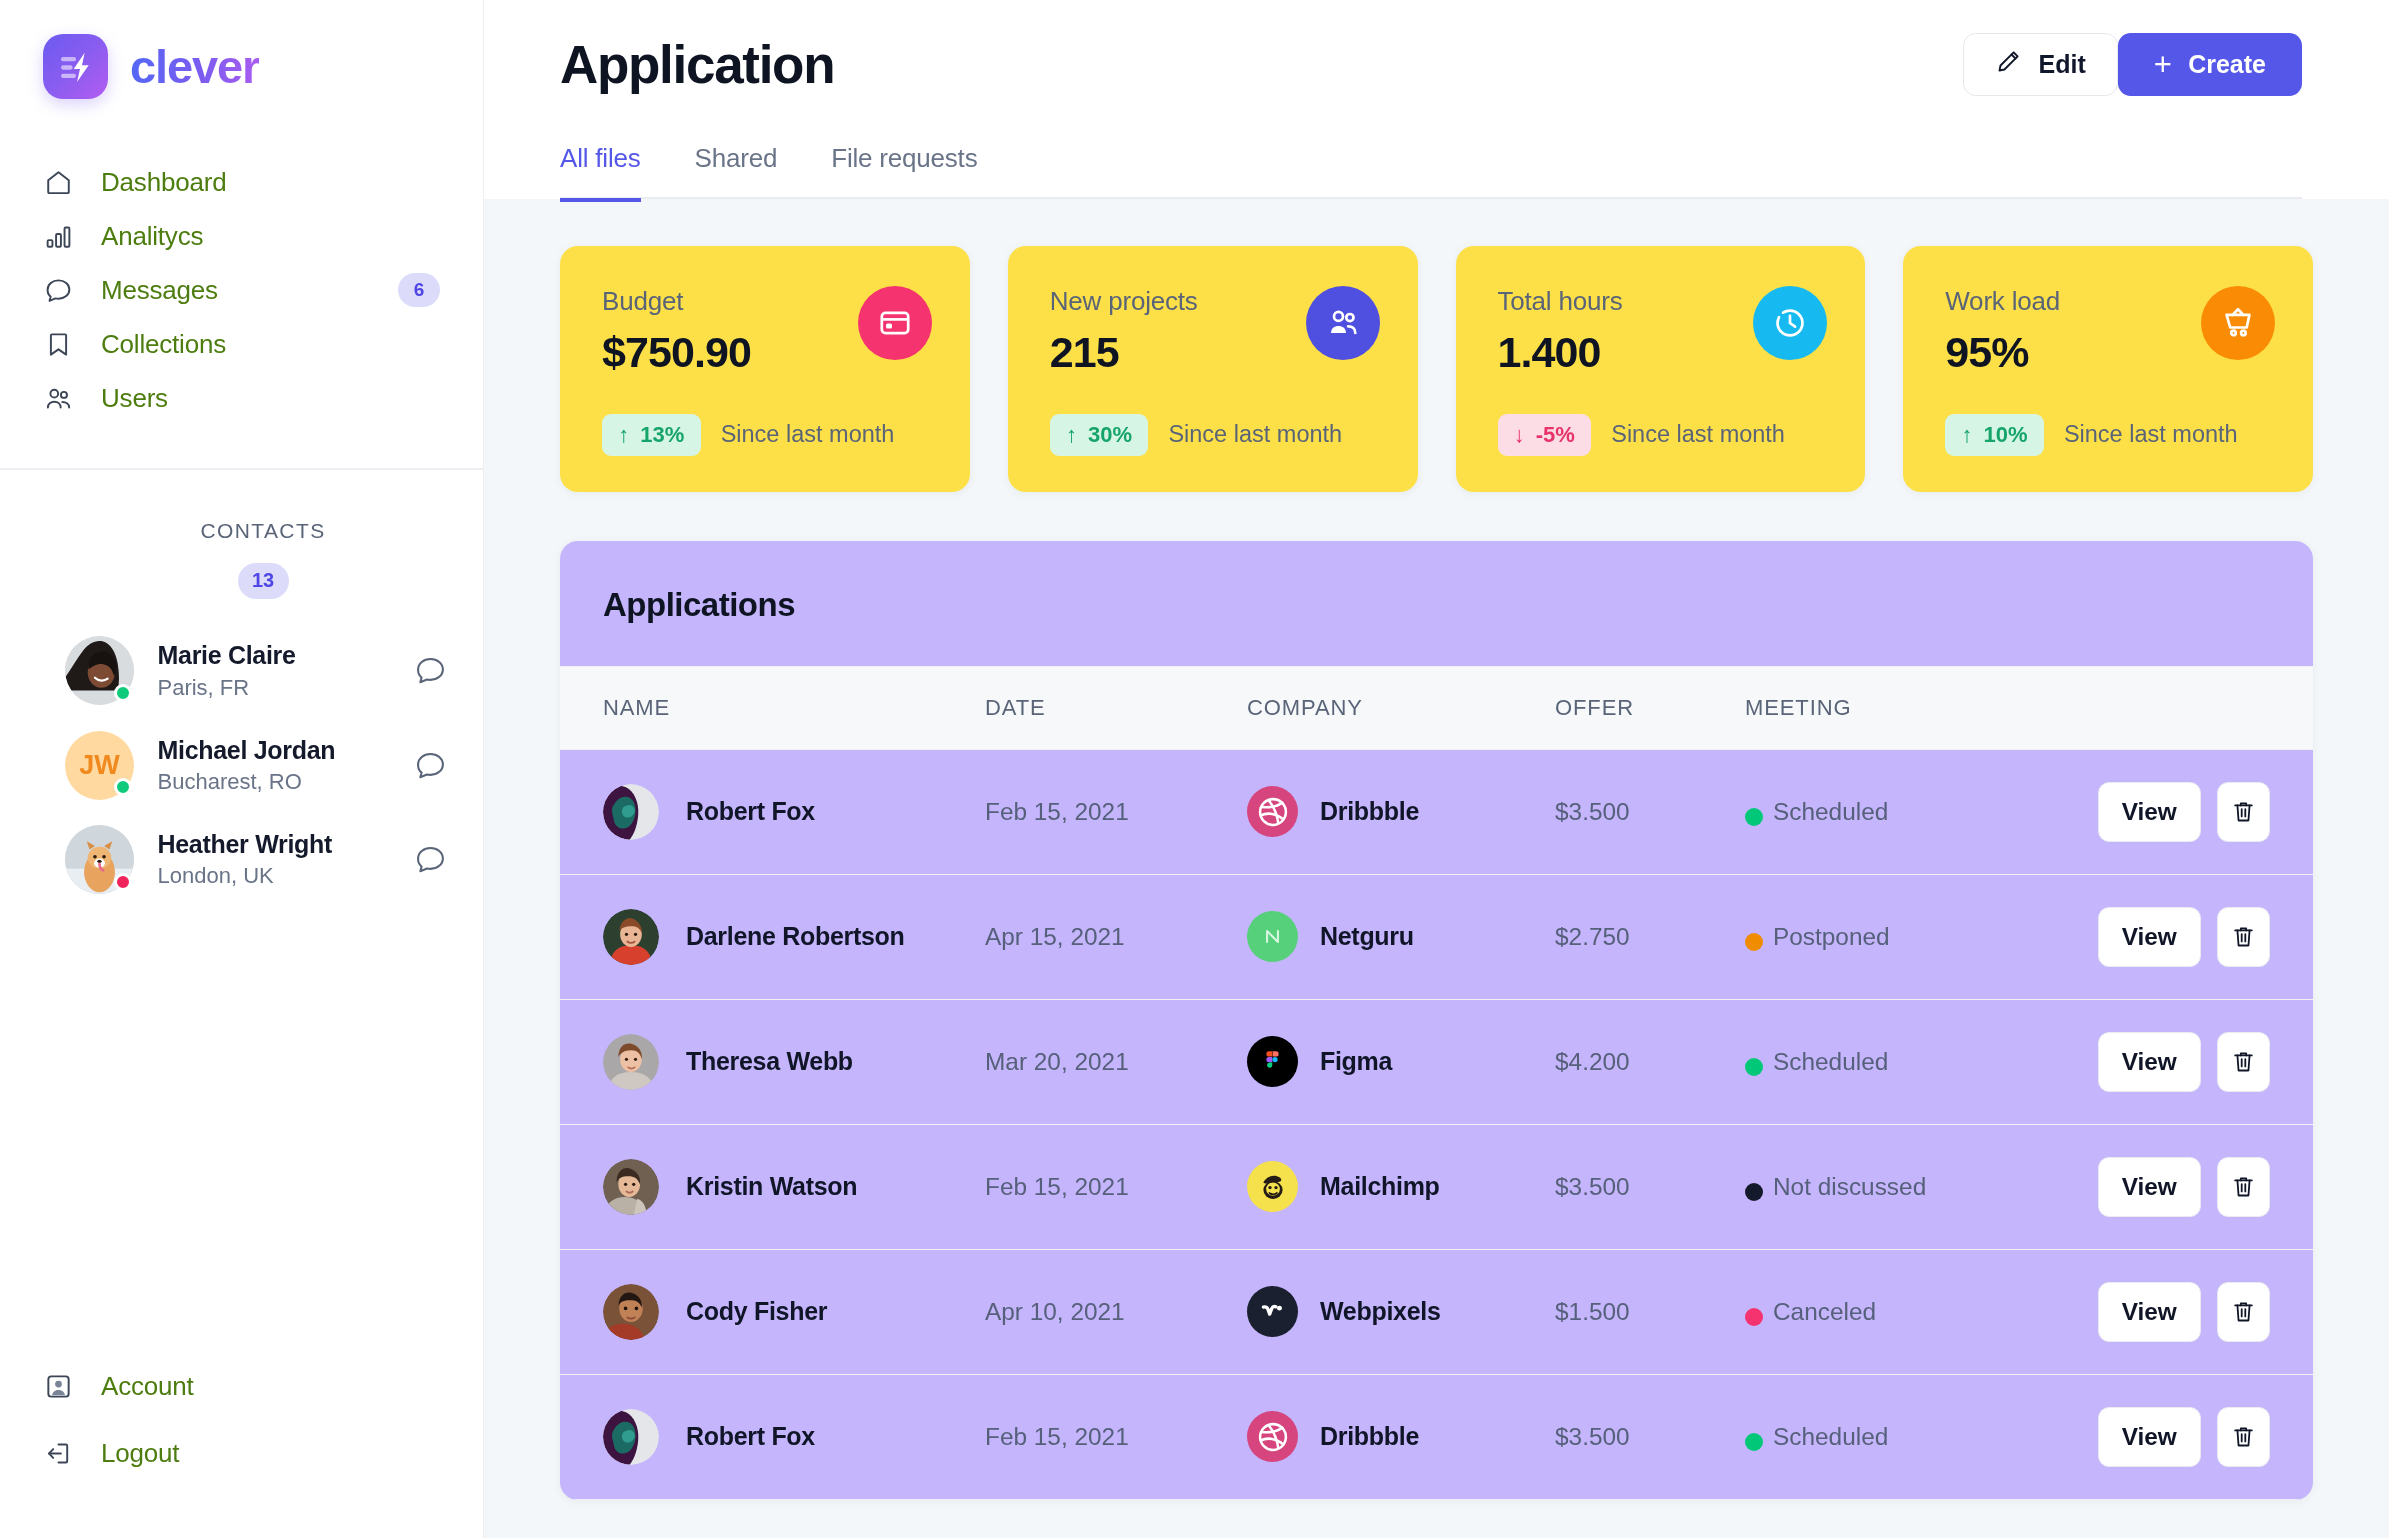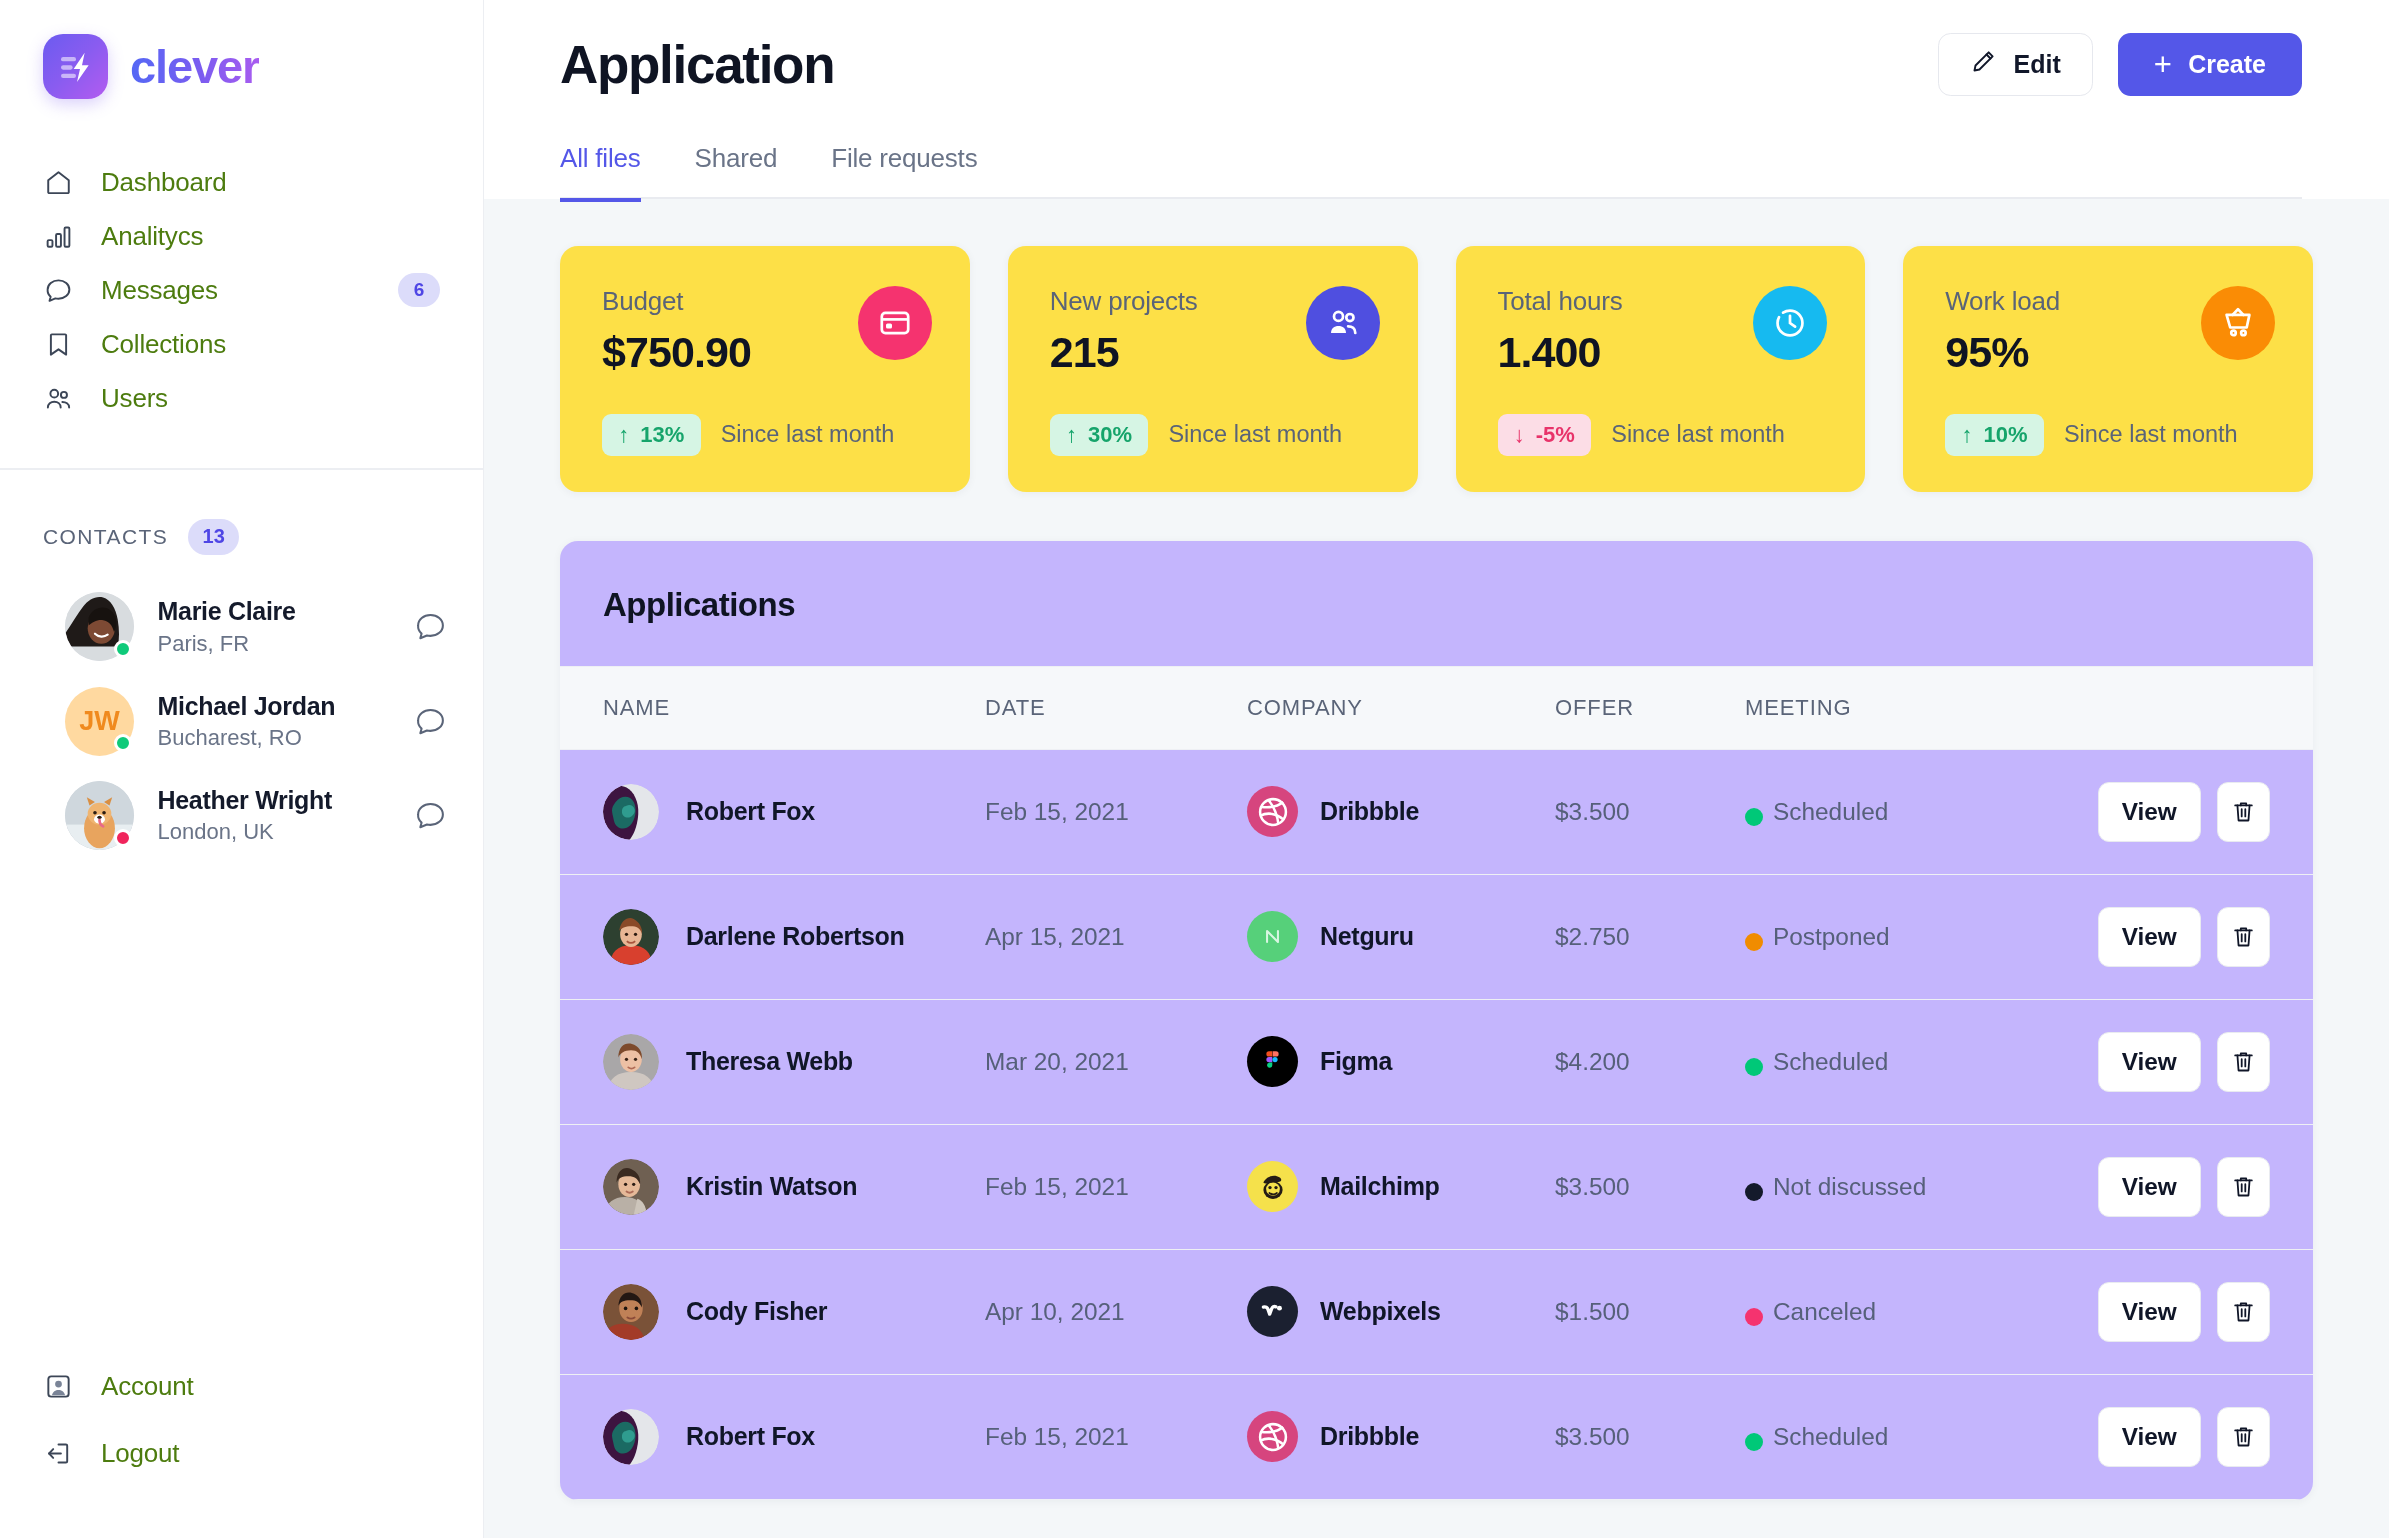--- a/index.html
+++ b/index.html
@@ -44,21 +44,21 @@
   .nav-icon { width: 31px; height: 31px; flex: 0 0 31px; display:flex; align-items:center; justify-content:center; color:#3c4657; }
   .nav-label { font-size: 26px; color: #4d7c0f; font-weight: 400; letter-spacing: -0.2px; }
   .nav-badge {
     margin-left: auto; min-width: 42px; height: 34px; padding: 0 11.8px;
     border-radius: 17px; background: #dcdcfa; color: #4f46e5;
     font-size: 19px; font-weight: 700; display: flex; align-items: center; justify-content: center;
   }
 
   .sidebar-sep { height: 1.8px; background: #eceef2; margin: 43px 0 0 0; }
 
-  .contacts-head { display: flex; align-items: center; gap: 20px; padding: 49px 0 0 43px; }
+  .contacts-head { display: flex; align-items: center; gap: 20px; padding: 49px 0 0 43px; flex-direction: column; }
   .contacts-title { font-size: 21px; letter-spacing: 1.4px; color: #5a6478; font-weight: 400; }
   .contacts-count {
     min-width: 51px; height: 36px; padding: 0 12.7px; border-radius: 18px;
     background: #dcdcfa; color: #4f46e5; font-size: 20px; font-weight: 700;
     display: flex; align-items: center; justify-content: center;
   }
 
   .contact-list { margin-top: 25px; }
   .contact {
     display: flex; align-items: center; gap: 23.5px;
@@ -82,21 +82,21 @@
   .contact-chat { margin-left: auto; width: 33px; height: 33px; color:#5a6478; flex:0 0 33px; cursor:pointer; }
 
   .sidebar-bottom { margin-top: auto; padding-bottom: 52px; }
   .sidebar-bottom .nav-item { height: 67px; }
 
   
   .main { flex: 1 1 auto; height: 1539px; display: flex; flex-direction: column; min-width: 0; background: #ffffff; }
   .topbar { background: #fff; padding: 0 87px 0 76px; flex: 0 0 auto; }
   .topbar-row { display: flex; align-items: center; padding-top: 33px; }
   .page-title { font-size: 53px; font-weight: 700; color: #0f1423; letter-spacing: -1.3px; }
-  .topbar-actions { margin-left: auto; display: flex; align-items: center; gap: 25px; }
+  .topbar-actions { margin-left: auto; display: flex; align-items: center; }
   .btn-edit {
     display: flex; align-items: center; gap: 16.3px;
     height: 63px; padding: 0 31px; border-radius: 12.7px;
     border: 1.8px solid #e6e8ee; background: #fff; color: #11172a;
     font-size: 25px; font-weight: 700; cursor: pointer;
     font-family: inherit;
   }
   .btn-create {
     display: flex; align-items: center; gap: 16.3px;
     height: 63px; padding: 0 36px; border-radius: 12.7px;

